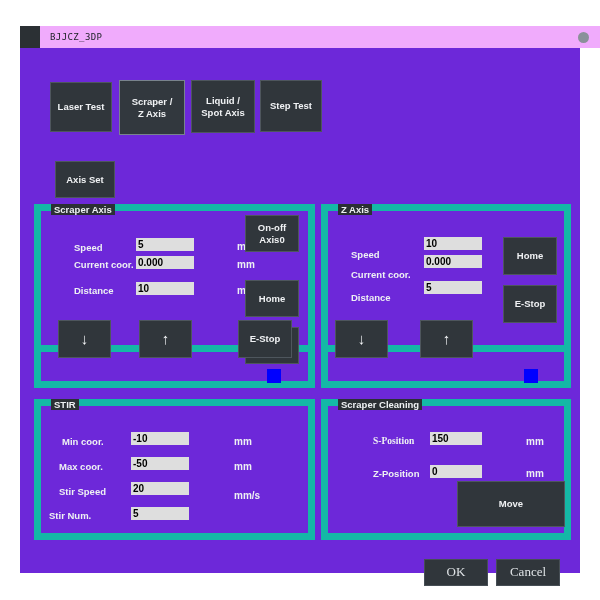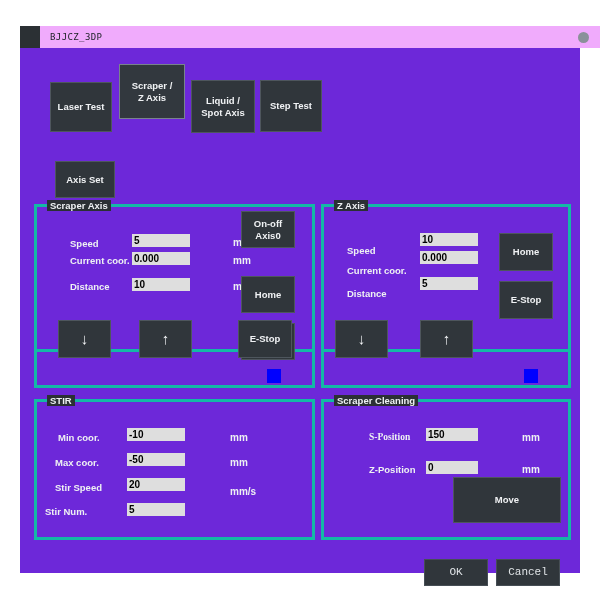--- a/index.html
+++ b/index.html
@@ -81,32 +81,32 @@
   .btn.selected {
     border-color: #79838c;
     background: #32383e;
   }
   .btn.arrow {
     font-size: 15px;
     font-weight: normal;
     color: #f3f5f7;
   }
   .btn.dialog {
-    font-family: Liberation Mono, monospace;
-    font-size: 11px;
+    font-family: Liberation Serif, serif;
+    font-size: 13px;
     font-weight: normal;
     color: #dfe3e6;
     border-color: #464e55;
   }
 
   
   .group {
     position: absolute;
     box-sizing: border-box;
-    border: 3px solid #14b8a6;
+    border: 7px solid #14b8a6;
   }
   .group > .group-title {
     position: absolute;
     top: -7px;
     left: 10px;
     padding: 0 3px;
     background: #2b3034;
     color: #eef1f3;
     font-size: 9.5px;
     font-weight: bold;
@@ -159,21 +159,21 @@
 <div id="window">
 
   <div id="titlebar">
     <span class="title-text">BJJCZ_3DP</span>
     <span class="titlebar-dot"></span>
   </div>
 
   <div id="client">
 
     <div class="btn" style="left:30px; top:34px; width:62px; height:50px;">Laser Test</div>
-    <div class="btn selected" style="left:99px; top:16px; width:66px; height:55px;">Scraper /
+    <div class="btn selected" style="left:99px; top:32px; width:66px; height:55px;">Scraper /
 Z Axis</div>
     <div class="btn" style="left:240px; top:32px; width:62px; height:52px;">Step Test</div>
     <div class="btn" style="left:171px; top:32px; width:64px; height:53px;">Liquid /
 Spot Axis</div>
 
     <div class="btn" style="left:35px; top:113px; width:60px; height:37px;">Axis Set</div>
 
     <div class="group" style="left:14px; top:156px; width:281px; height:148px;">
       <span class="group-title">Scraper Axis</span>
 

